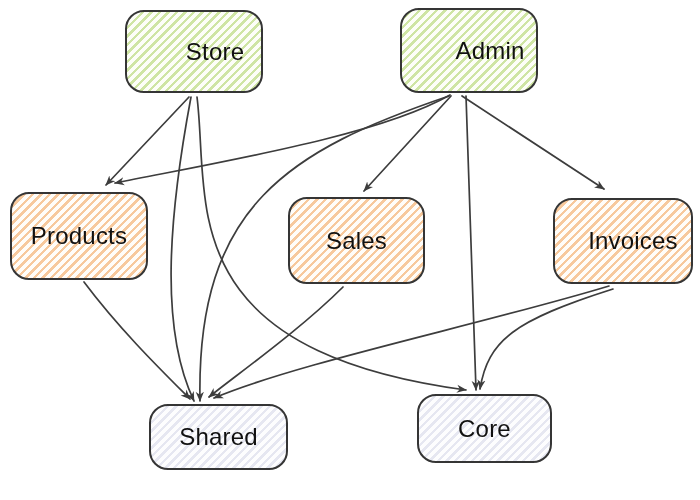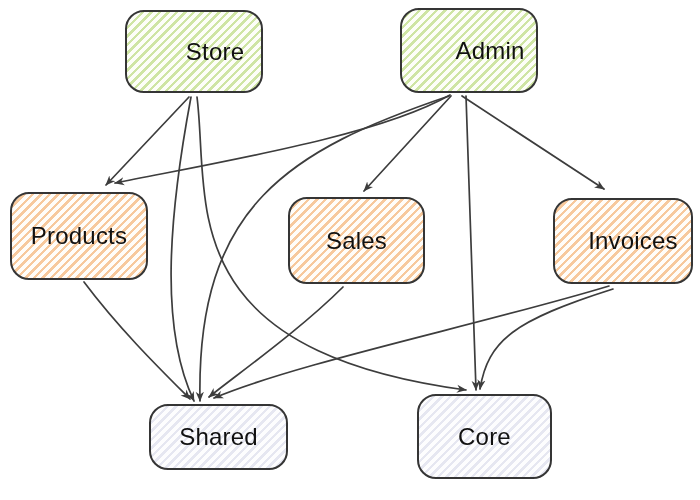--- a/index.html
+++ b/index.html
@@ -70,17 +70,17 @@
   </div>
 
   <div class="node orange" style="left:553px;top:198px;width:140px;height:86px;padding-left:20px;">
     <span class="label">Invoices</span>
   </div>
 
   <div class="node gray" style="left:127px;top:404px;width:139px;height:66px;margin-left:22px;">
     <span class="label">Shared</span>
   </div>
 
-  <div class="node gray" style="left:417px;top:394px;width:135px;height:85px;">
+  <div class="node gray" style="left:417px;top:394px;width:135px;height:69px;">
     <span class="label">Core</span>
   </div>
 
 </div>
 
 </body></html>

